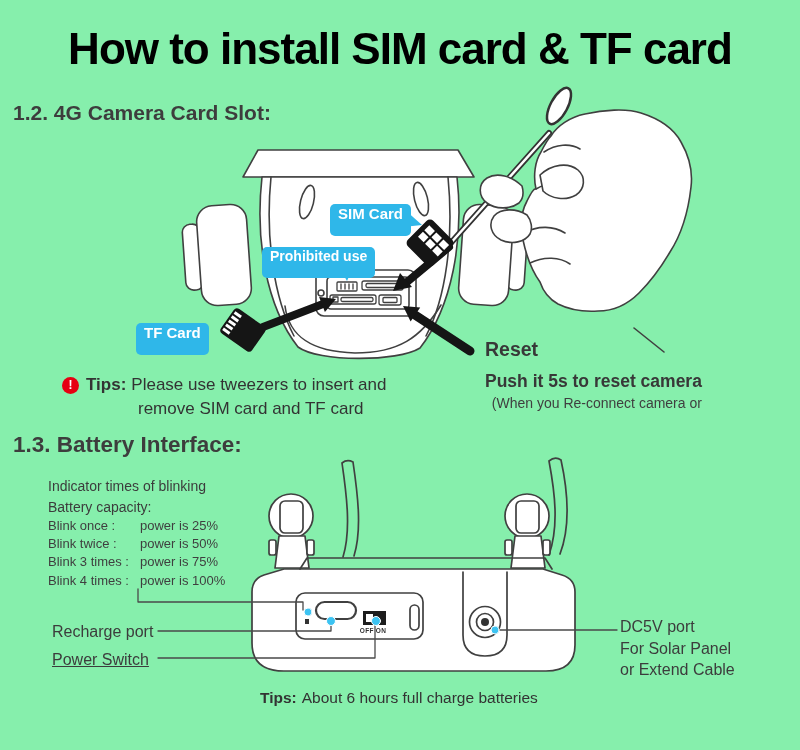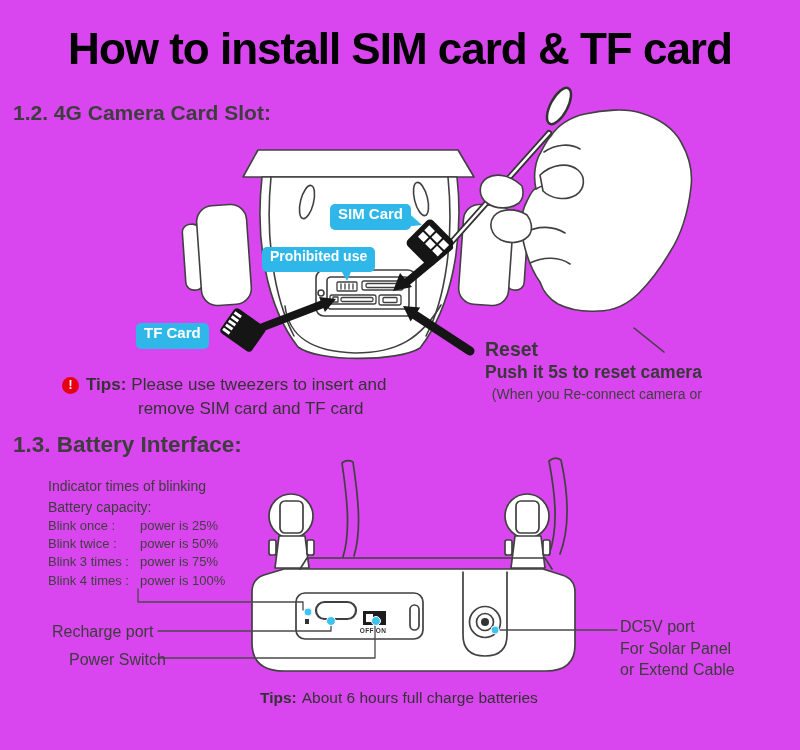--- a/index.html
+++ b/index.html
@@ -1,48 +1,48 @@
 <!DOCTYPE html>
 <html style="--badge-cyan: #2fb7e9; --callout-dot: #3cc3f2; --warning-red: #e60012; --text-dark: #3d3d3d; --line-color: #404040;"><head>
 <meta charset="utf-8">
 <style>
   html,body{margin:0;padding:0;background:#fff;}
-  .page{position:relative;width:800px;height:750px;background:#d946ef;overflow:hidden;
+  .page{position:relative;width:800px;height:750px;background:#86efac;overflow:hidden;
         font-family:"Liberation Sans", sans-serif;color:#3d3d3d;}
   .abs{position:absolute;}
   svg.art{left:0;top:0;z-index:1;}
   .txt{z-index:2;}
   .title{left:0;top:24px;width:800px;text-align:center;font-size:44px;font-weight:bold;
          color:#000;letter-spacing:-1px;white-space:nowrap;}
   .sec-heading{font-weight:bold;color:var(--text-dark,#3d3d3d);white-space:nowrap;}
   .sec1{left:13px;top:101px;font-size:21px;}
   .sec2{left:13px;top:432px;font-size:22.5px;}
   .badge{background:var(--badge-cyan,#2fb7e9);color:#fff;font-weight:bold;border-radius:5px;
-         padding:1px 8px 8px;white-space:nowrap;}
+         padding:1px 8px 14px;white-space:nowrap;}
   .badge-sim{left:330px;top:204px;font-size:15px;}
   .badge-proh{left:262px;top:247px;font-size:14px;}
   .badge-tf{left:136px;top:323px;font-size:15px;}
   .reset-block{left:485px;top:338px;line-height:1.2;}
   .reset-title{font-size:19.5px;font-weight:bold;color:#383838;}
-  .reset-instruction{font-size:17.5px;font-weight:bold;color:#383838;margin-top:1px;}
+  .reset-instruction{font-size:17.5px;font-weight:bold;color:#383838;margin-top:10px;}
   .reset-note{font-size:14px;color:#3f3f3f;line-height:17.5px;margin-top:3px;text-align:right;}
   .tips1{left:62px;top:375px;font-size:17px;color:#333;}
   .tips1-row{display:flex;align-items:flex-start;gap:7px;}
   .warn-icon{width:17px;height:17px;border-radius:50%;background:var(--warning-red,#e60012);
              color:#fff;font-weight:bold;font-size:12px;line-height:17px;text-align:center;flex:0 0 17px;margin-top:2px;}
   .tips-label{font-weight:bold;margin-right:5px;}
   .tips1-line2{margin-left:76px;margin-top:4px;}
   .indicator{left:48px;top:476px;color:#3c3c3c;}
   .indicator-title{font-size:14px;line-height:20.5px;}
   .blink-table{font-size:13px;line-height:18.2px;color:#3f3f3f;}
   .blink-row{display:flex;}
   .blink-label{width:92px;}
   .port-label{font-size:16px;color:#3c3c3c;white-space:nowrap;}
   .lbl-recharge{left:52px;top:623px;}
-  .lbl-power{left:69px;top:651px;}
+  .lbl-power{left:52px;top:651px;text-decoration:underline;}
   .switch-text{left:357px;top:627px;width:32px;text-align:center;font-size:6.5px;
                font-weight:bold;color:#333;letter-spacing:0.3px;}
   .dc5v{left:620px;top:616px;font-size:16px;line-height:21.5px;color:#3c3c3c;white-space:nowrap;}
   .tips2{left:260px;top:689px;font-size:15.5px;color:#333;white-space:nowrap;}
 </style>
 </head>
 <body>
 
 <div class="page">
 

